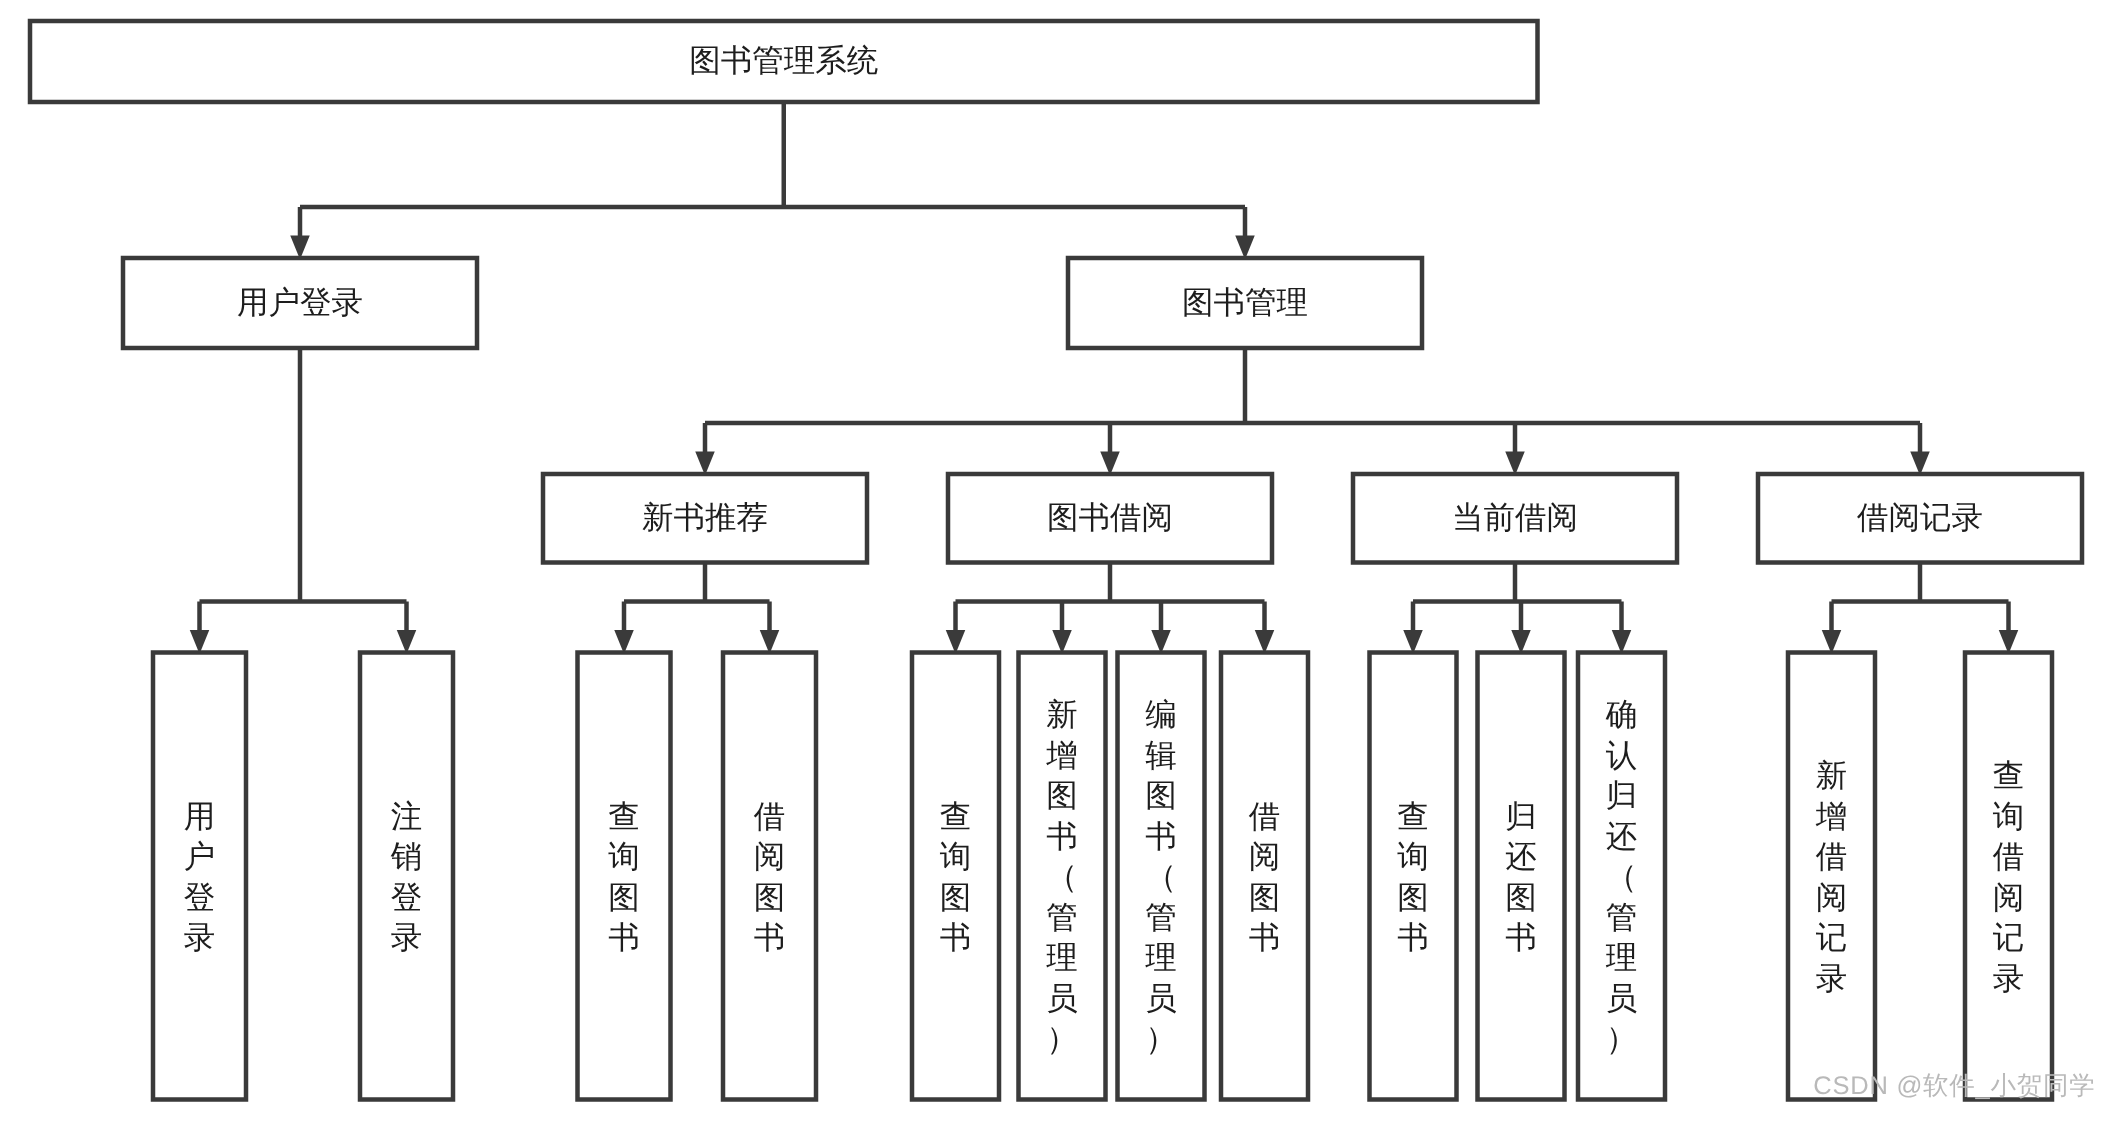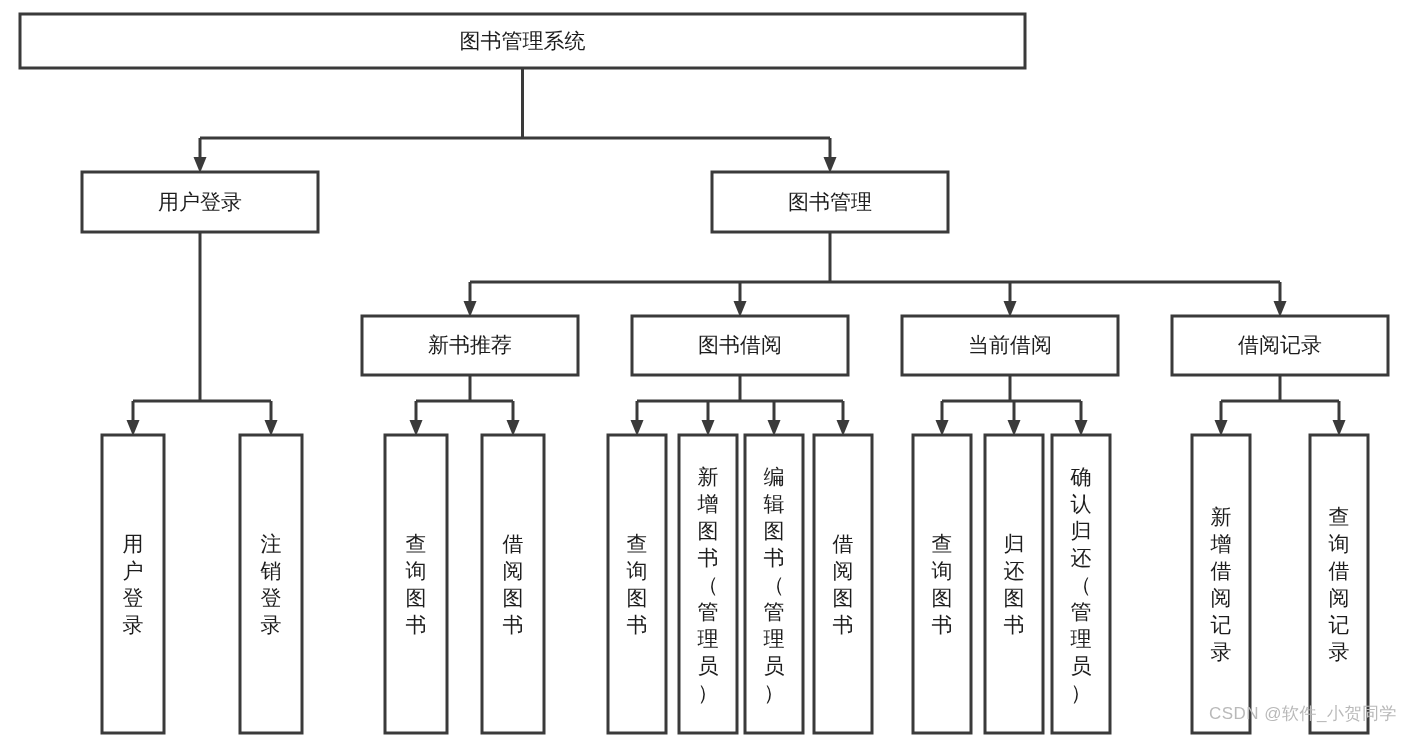--- a/index.html
+++ b/index.html
@@ -50,21 +50,21 @@
   }
   .node-label-v {
     font-family: "Liberation Sans", "DejaVu Sans", sans-serif;
     font-size: 21px;
     fill: #1d1d1d;
     text-anchor: middle;
   }
   .watermark {
     position: absolute;
     right: 8px;
-    bottom: 22px;
+    bottom: 12px;
     font-family: "Liberation Sans", "DejaVu Sans", sans-serif;
     font-size: 17px;
     color: #b9b9b9;
     letter-spacing: 0.5px;
     white-space: nowrap;
     pointer-events: none;
   }
 </style>
 </head>
 <body>

